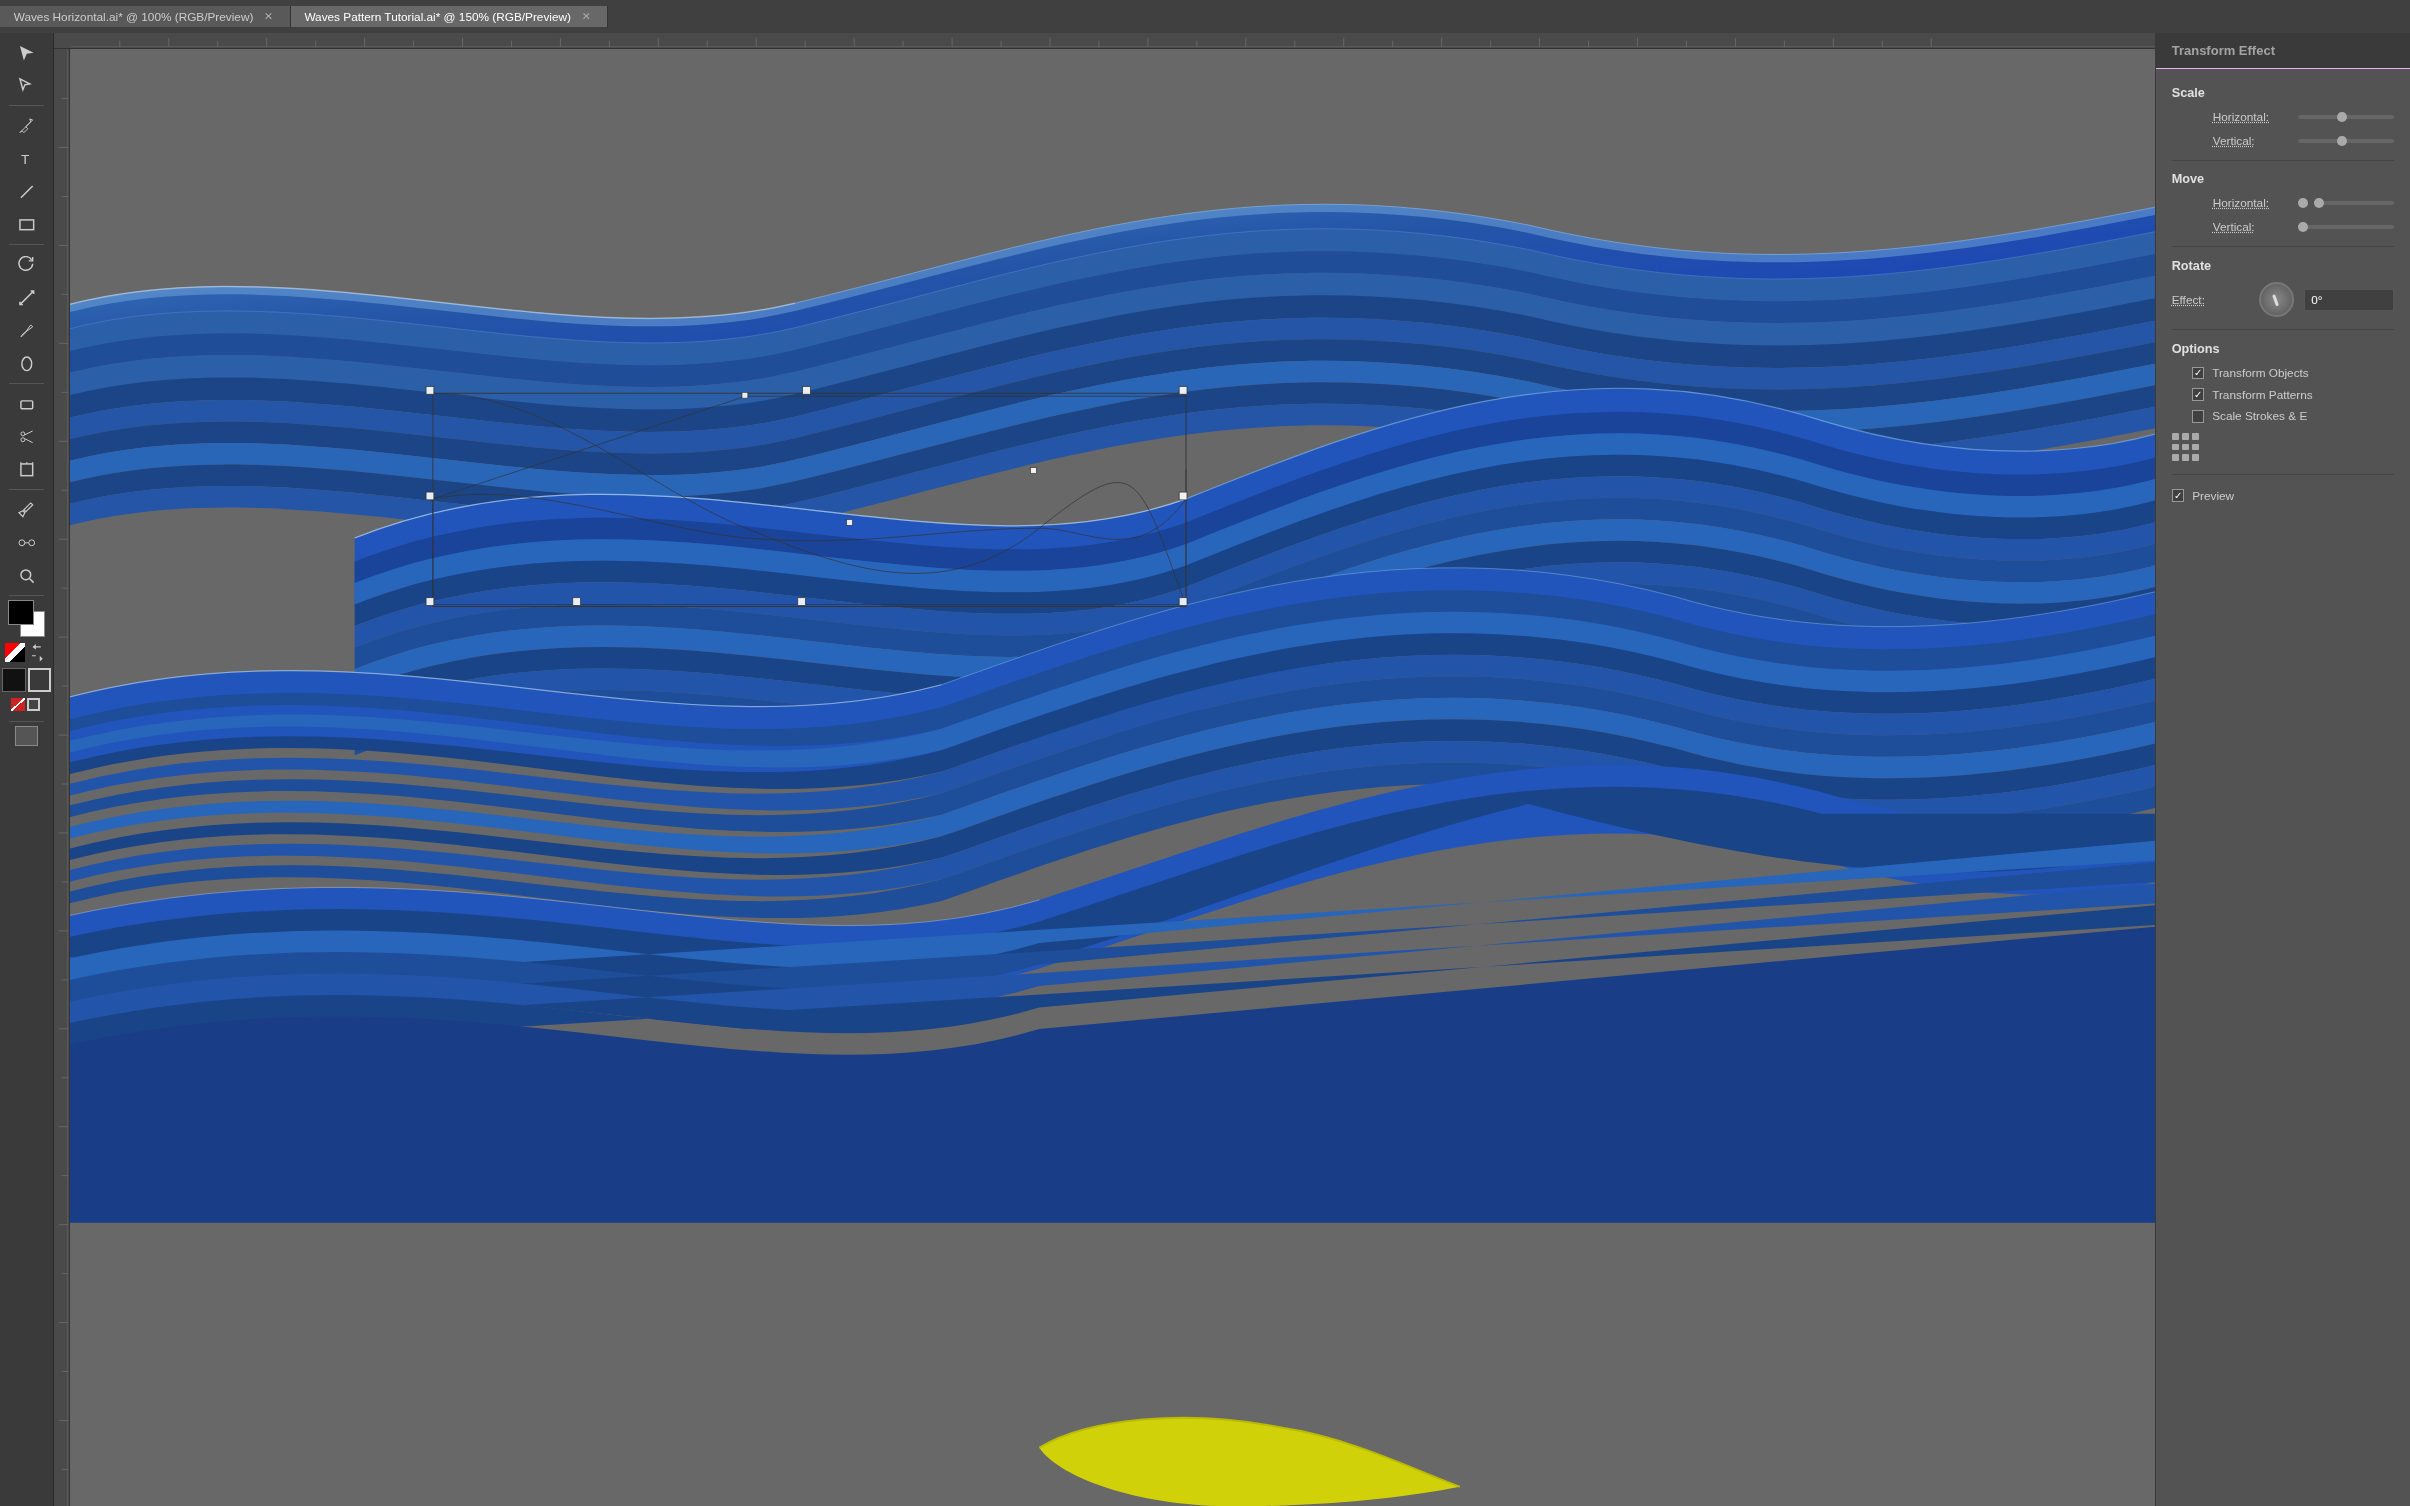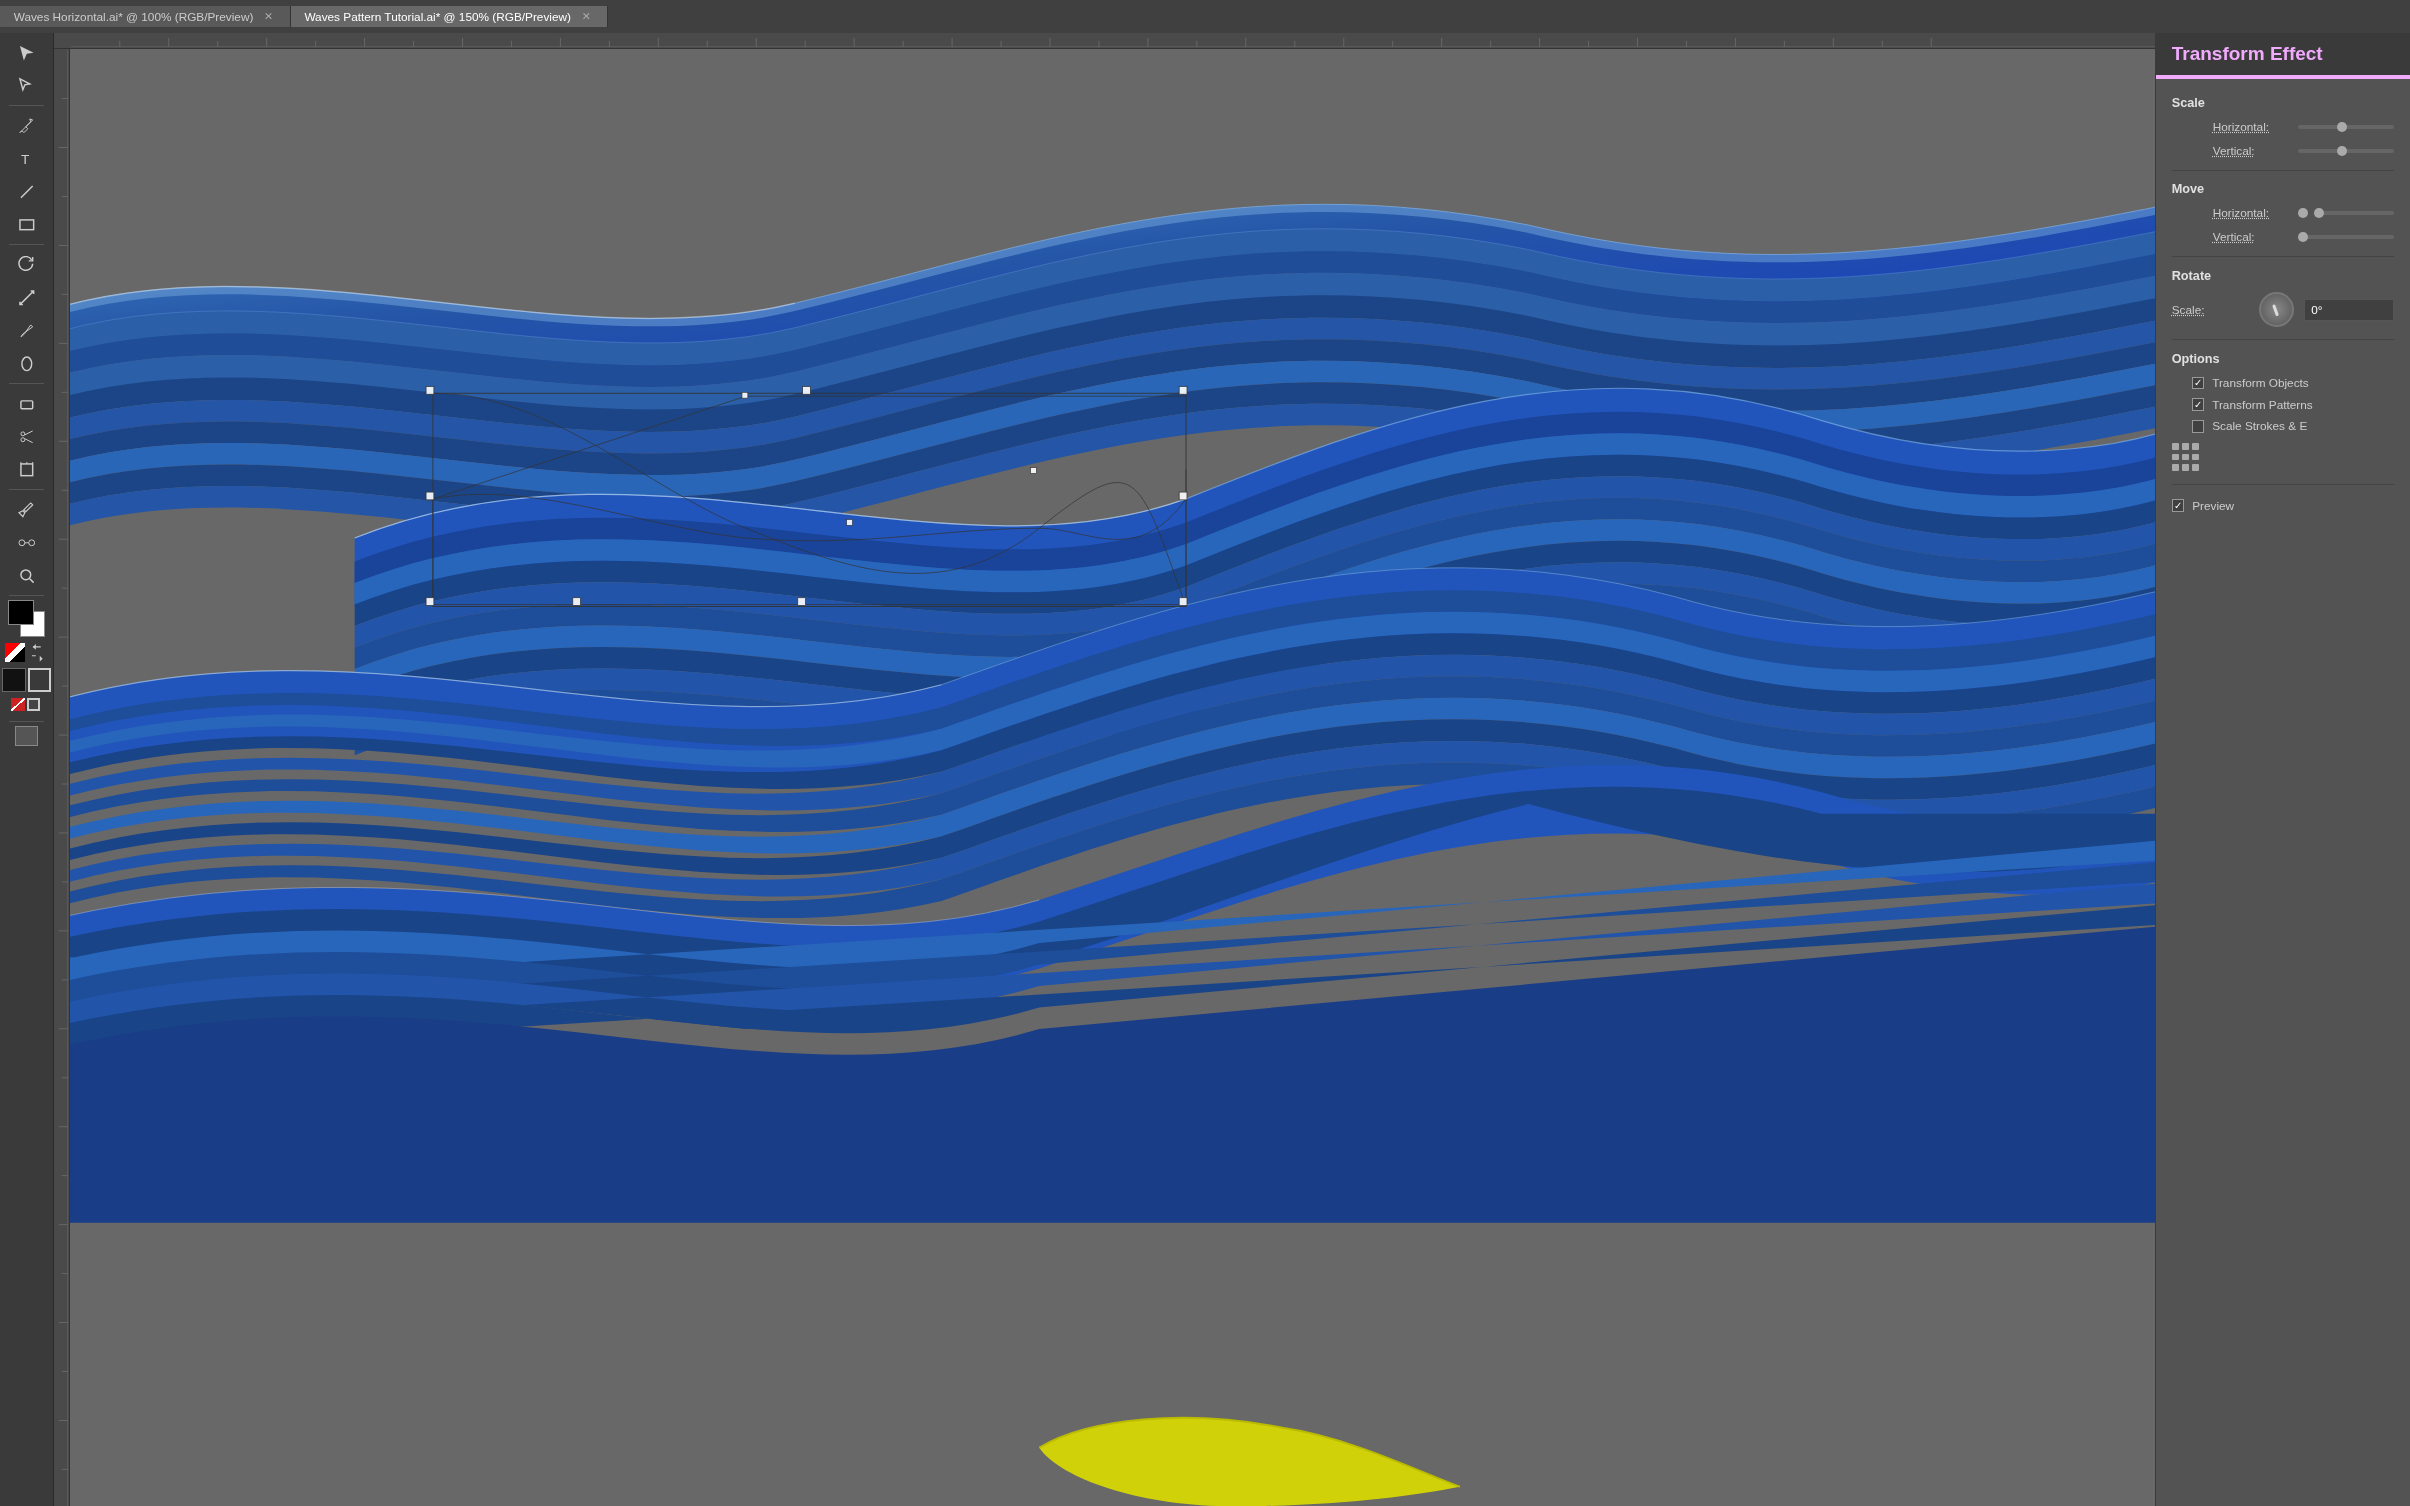--- a/index.html
+++ b/index.html
@@ -112,25 +112,25 @@
     .right-panel {
       width: 255px;
       background: #535353;
       border-left: 1px solid #3a3a3a;
       display: flex;
       flex-direction: column;
       flex-shrink: 0;
     }
     .panel-title {
       background: #3a3a3a;
-      color: #f0abfc;
-      font-size: 19px;
+      color: #a3a3a3;
+      font-size: 13px;
       font-weight: bold;
       padding: 9.8px 15.7px;
-      border-bottom: 4px solid #f0abfc;
+      border-bottom: 1px solid #f0abfc;
     }
     .panel-content {
       padding: 11.8px 15.7px;
       flex: 1;
       overflow-y: auto;
     }
 
     .section-label {
       color: #e0e0e0;
       font-size: 12.7px;
@@ -692,21 +692,21 @@
         <span class="field-label">Vertical:</span>
         <div class="slider-track">
           <div class="slider-thumb" style="left:0%;"></div>
         </div>
       </div>
 
       <div class="section-divider"></div>
 
       <div class="section-label">Rotate</div>
       <div class="angle-row">
-        <span class="field-label">Scale:</span>
+        <span class="field-label">Effect:</span>
         <div class="angle-dial">
           <div class="angle-dial-inner"></div>
         </div>
         <input type="text" class="field-input" value="0°" style="width: 49px;">
       </div>
 
       <div class="section-divider"></div>
 
       <div class="section-label">Options</div>
       <div class="checkbox-row">

